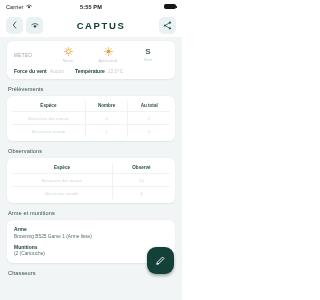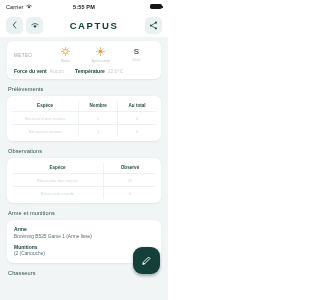--- a/index.html
+++ b/index.html
@@ -5,21 +5,21 @@
   html, body {
     margin: 0;
     padding: 0;
     background: #ffffff;
   }
   body {
     font-family: "Liberation Sans", sans-serif;
   }
   #phone {
     position: relative;
-    width: 168px;
+    width: 182px;
     height: 300px;
     overflow: hidden;
     background: #f1f5f6;
     display: flex;
     flex-direction: column;
   }
 
   
   .statusbar {
     height: 13px;

